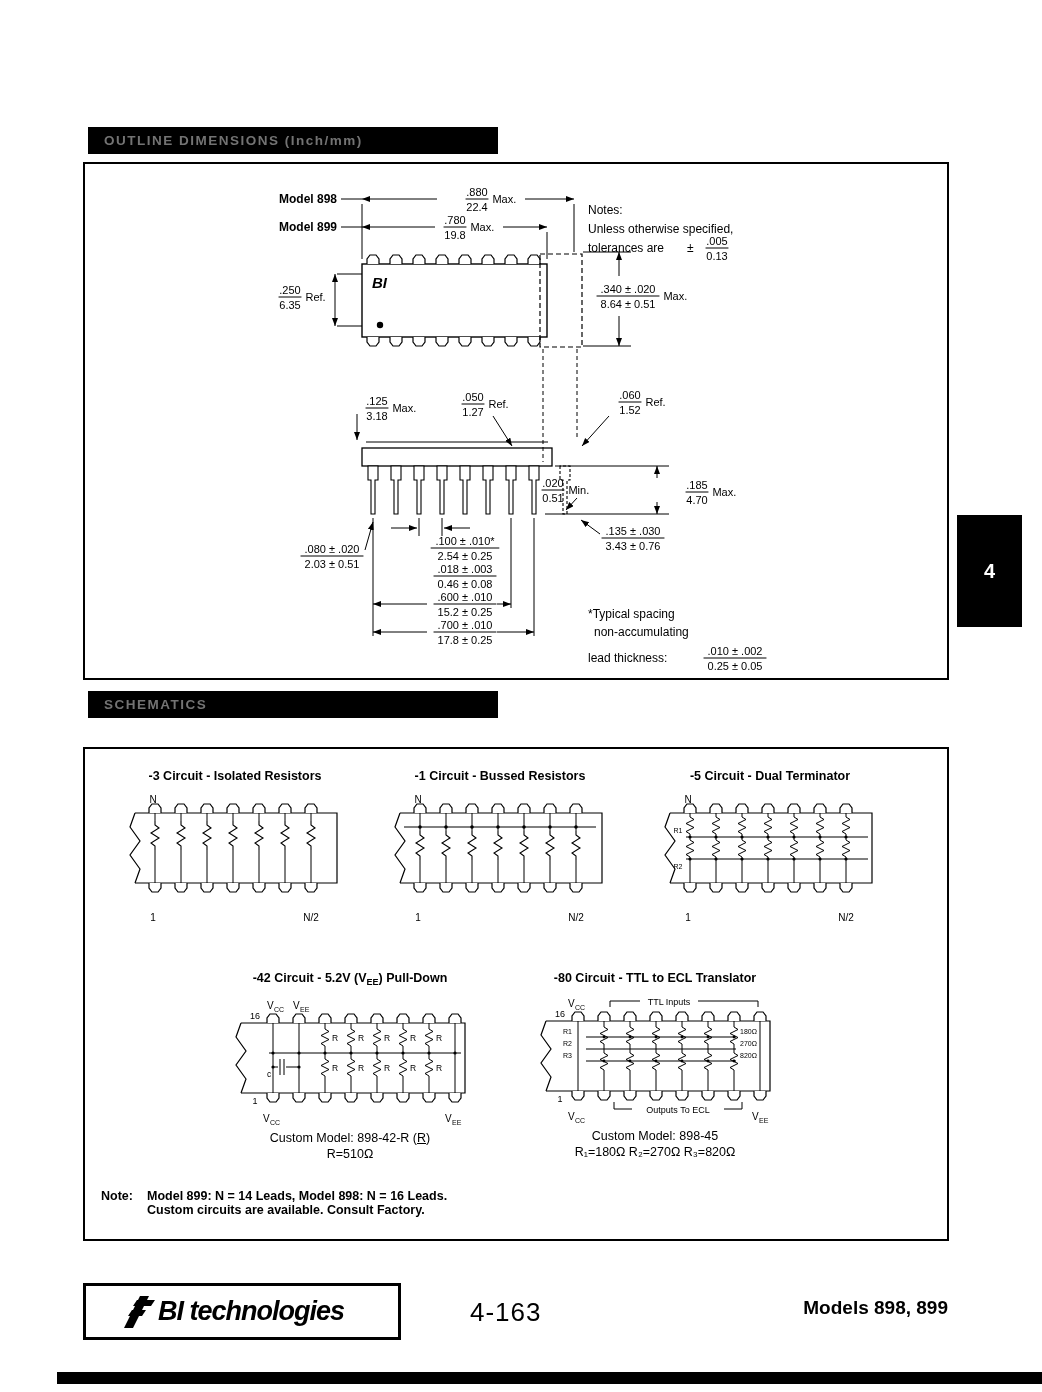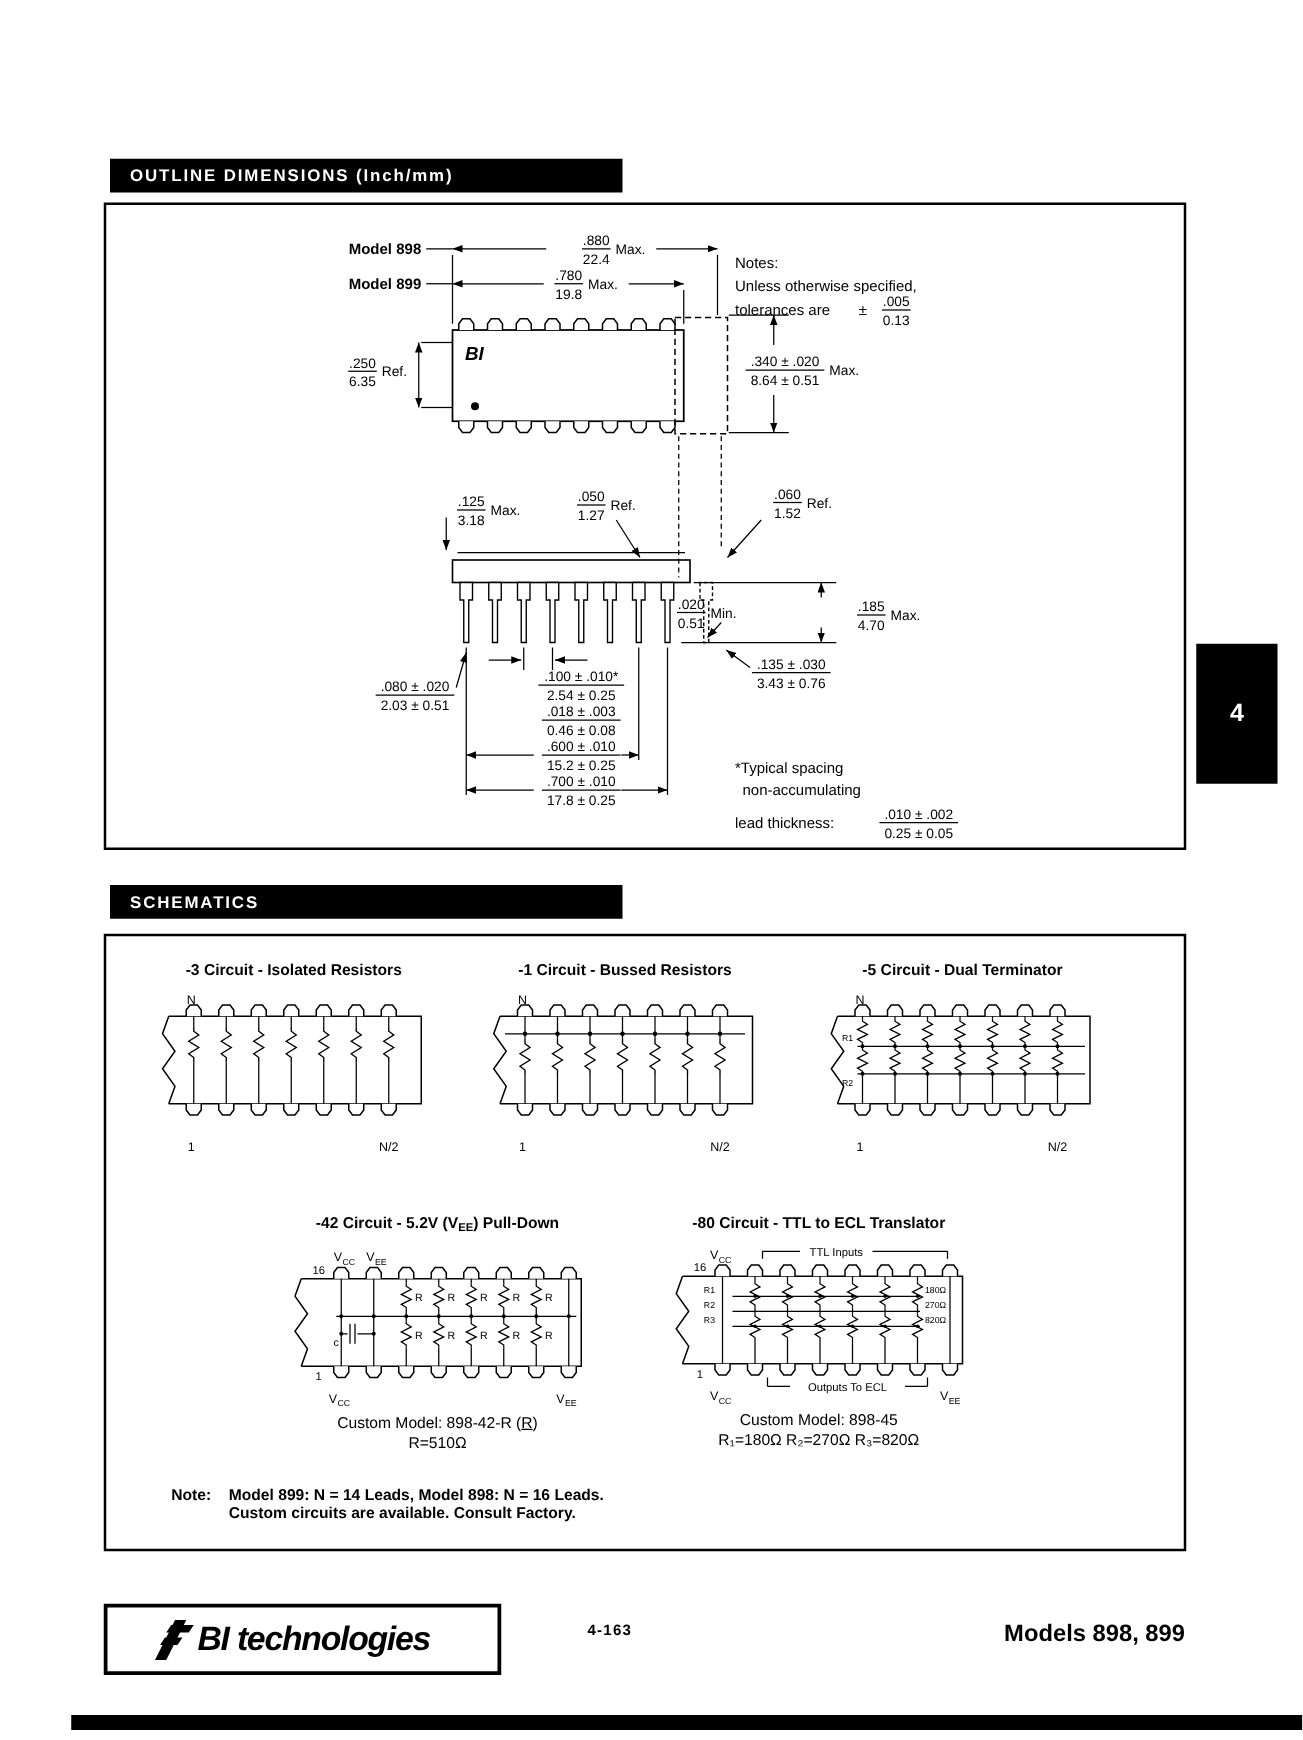--- a/index.html
+++ b/index.html
@@ -2,21 +2,21 @@
 <html><head>
 <meta charset="utf-8">
 <style>
   html,body { margin:0; padding:0; background:#ffffff; }
   .page {
     position:relative; width:1042px; height:1392px; background:#fff;
     font-family:"Liberation Sans", sans-serif; color:#000; overflow:hidden;
   }
   .bar {
     position:absolute; left:88px; width:410px; height:27px; background:#000;
-    color:#ffffff; font-weight:bold; font-size:13.5px; letter-spacing:1.5px;
+    color:#737373; font-weight:bold; font-size:13.5px; letter-spacing:1.5px;
     display:flex; align-items:center; padding-left:16px; box-sizing:border-box;
   }
   .panel { position:absolute; border:2px solid #000; background:#fff; box-sizing:border-box; }
   .outline-panel { left:83px; top:162px; width:866px; height:518px; }
   .schem-panel   { left:83px; top:747px; width:866px; height:494px; }
   .side-tab {
     position:absolute; left:957px; top:515px; width:65px; height:112px; background:#000;
     color:#fff; display:flex; align-items:center; justify-content:center;
     font-weight:bold; font-size:20px;
   }
@@ -25,27 +25,27 @@
   svg .dash { stroke-dasharray:4 3; }
   svg .st { fill:none; stroke:#000; stroke-width:1.2; }
   svg .dot { fill:#000; }
   .schem { position:absolute; text-align:center; }
   .schem-title { font-weight:bold; font-size:12.5px; white-space:nowrap; margin-bottom:8px; }
   .subs { font-size:9px; vertical-align:-3px; font-weight:bold; }
   .caption { font-size:12.5px; white-space:nowrap; margin-top:2px;text-align:center; }
   .uline { text-decoration:underline; }
   .note-block { position:absolute; left:16px; top:440px; font-weight:bold; font-size:12.5px; }
   .note-block .nrow { display:flex; }
-  .note-block .nlabel { width:46px;margin-left:36px; }
+  .note-block .nlabel { width:46px; }
   .footer-logo {
     position:absolute; left:83px; top:1283px; width:318px; height:57px;
     border:3px solid #000; box-sizing:border-box; display:flex; align-items:center; padding-left:24px;
   }
   .brand-text { font-weight:bold; font-style:italic; font-size:27px; letter-spacing:-1px; }
-  .page-number { position:absolute; left:470px; top:1297px; font-weight:bold; font-size:12px; letter-spacing:1px; }
+  .page-number { position:absolute; left:470px; top:1297px; font-weight:normal; font-size:26px; letter-spacing:1px; }
   .footer-models { position:absolute; right:94px; top:1297px; font-weight:bold; font-size:19px; }
   .bottom-rule { position:absolute; left:57px; top:1372px; width:985px; height:12px; background:#000; }
 </style>
 </head>
 <body>
 
 <svg width="0" height="0" style="position:absolute" aria-hidden="true">
   <defs>
     <path id="pinu" d="M-6,0 L-6,-5 L-3,-9 L3,-9 L6,-5 L6,0" fill="#fff" stroke="#000" stroke-width="1.2"></path>
     <path id="pind" d="M-6,0 L-6,5 L-3,9 L3,9 L6,5 L6,0" fill="#fff" stroke="#000" stroke-width="1.2"></path>
@@ -274,21 +274,21 @@
             <text x="650" y="506" text-anchor="middle" font-size="11">0.25 ± 0.05</text>
           </g>
       </g>
     </svg>
   </div>
 
   <div class="side-tab">
     <span>4</span>
   </div>
 
-  <div class="bar" style="top:708px;">
+  <div class="bar" style="top:691px;">
     <span>SCHEMATICS</span>
   </div>
 
   <div class="panel schem-panel" style="position:absolute;">
     <div style="position:relative; width:862px; height:351px;">
 
       <div class="schem" style="left:35px; top:20px; width:230px;">
         <div class="schem-title">-3 Circuit - Isolated Resistors</div>
         <svg width="220" height="134" viewBox="0 0 220 134">
           <path class="st" d="M10,22 H212 V92 H10"></path>

